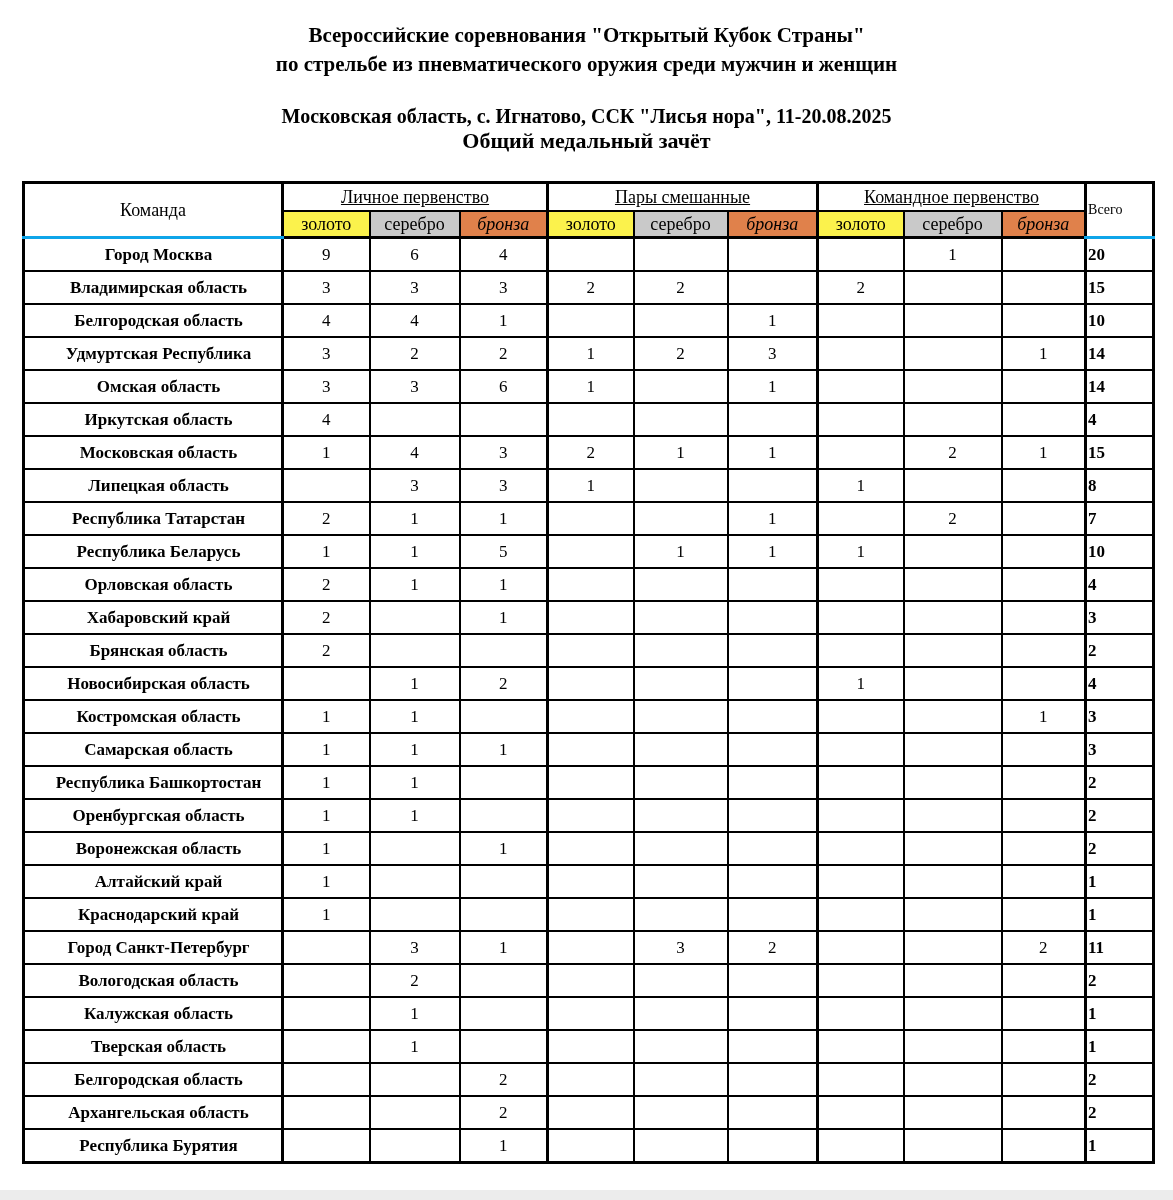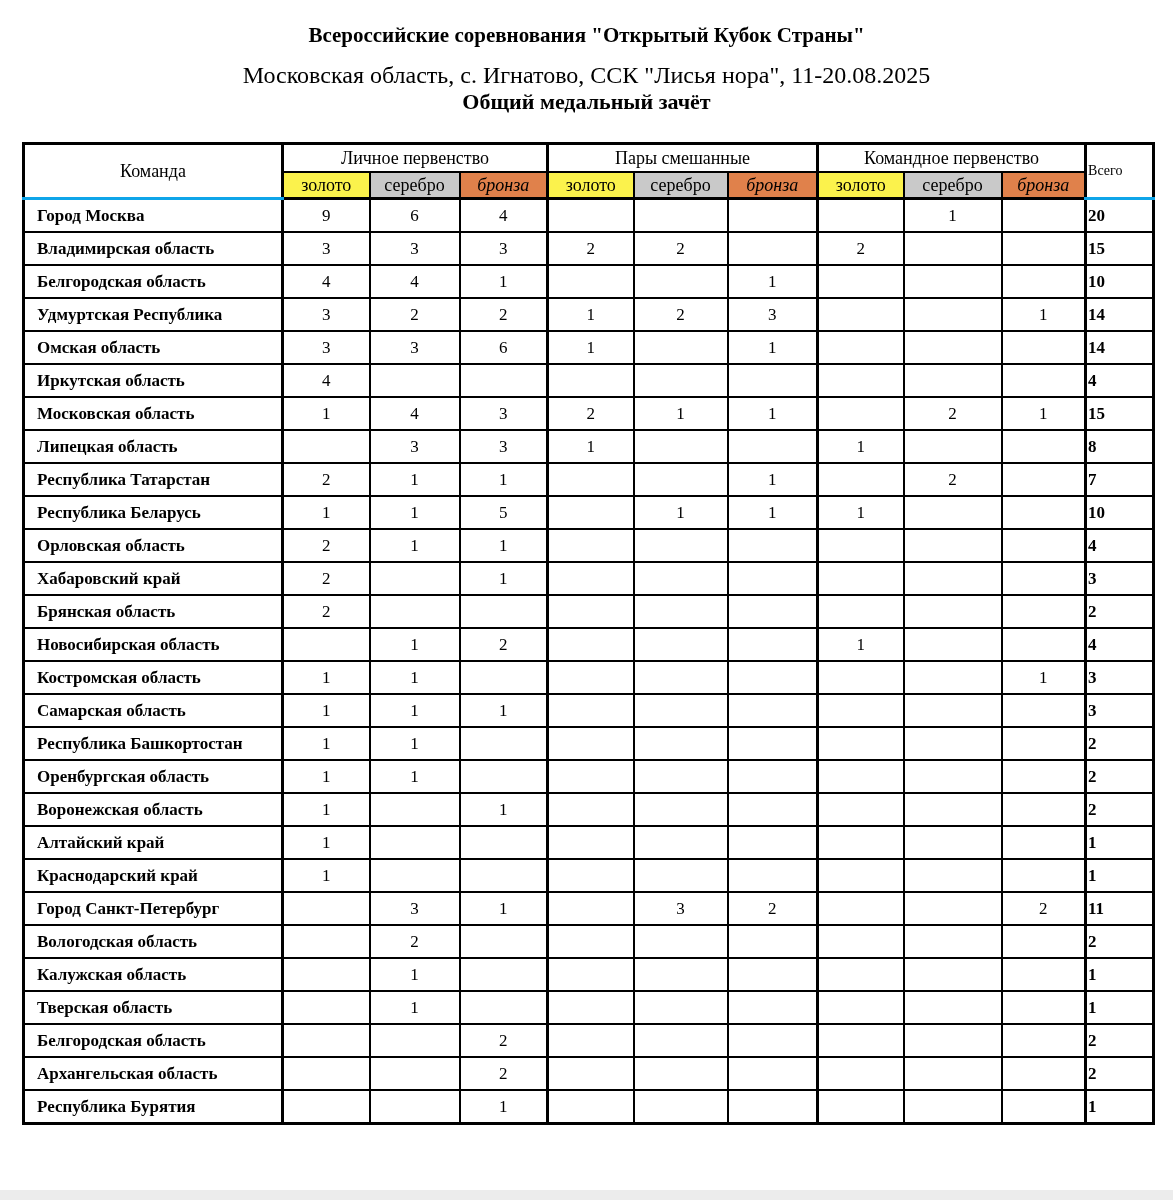--- a/index.html
+++ b/index.html
@@ -18,24 +18,24 @@
   }
   .doc-title {
     margin: 0;
     padding-top: 21px;
     text-align: center;
     font-size: 21px;
     font-weight: bold;
     line-height: 29px;
   }
   .location {
-    margin-top: 12px;
-    text-align: center;
-    font-size: 24px;
-    font-weight: normal;
+    margin-top: 26px;
+    text-align: center;
+    font-size: 20px;
+    font-weight: bold;
   }
   .section-title {
     text-align: center;
     font-size: 22px;
     font-weight: bold;
   }
   table.medal-table {
     border-collapse: collapse;
     table-layout: fixed;
     width: 1130px;
@@ -49,20 +49,21 @@
   }
   th { font-weight: normal; }
   .team-h {
     font-size: 18px;
     text-align: center;
   }
   .group-h {
     font-size: 18px;
     height: 24px;
     text-align: center;
+    text-decoration: underline;
   }
   .total-h {
     font-size: 14px;
     text-align: left;
   }
   .medal-h {
     font-size: 18px;
     height: 22px;
     text-align: center;
     border-bottom: 3px solid #000;
@@ -71,21 +72,21 @@
   .team-h, .total-h { border-bottom: 3px solid #0ea5e9; }
   .g-start { border-left: 3px solid #000; }
   .gold   { background: var(--gold); }
   .silver { background: var(--silver); }
   .bronze { background: var(--bronze); font-style: italic; }
   tbody td {
     height: 29px;
     font-size: 17px;
   }
   td.team {
-    text-align: left;
+    text-align: center;
     font-weight: bold;
     padding-left: 12px;
     font-size: 17px;
   }
   td.num { text-align: center; }
   td.total {
     text-align: left;
     font-weight: bold;
   }
   .bottom-strip {
@@ -97,20 +98,21 @@
     background: #ececec;
   }
 </style>
 </head>
 <body>
 
 <div class="page">
 
   <h1 class="doc-title">
     <span>Всероссийские соревнования "Открытый Кубок Страны"</span><br>
+    <span>по стрельбе из пневматического оружия среди мужчин и женщин</span>
   </h1>
 
   <div class="location">Московская область, с. Игнатово, ССК "Лисья нора", 11-20.08.2025</div>
 
   <div class="section-title">Общий медальный зачёт</div>
 
   <table class="medal-table">
     <colgroup>
       <col style="width:259px">
       <col style="width:87px">

